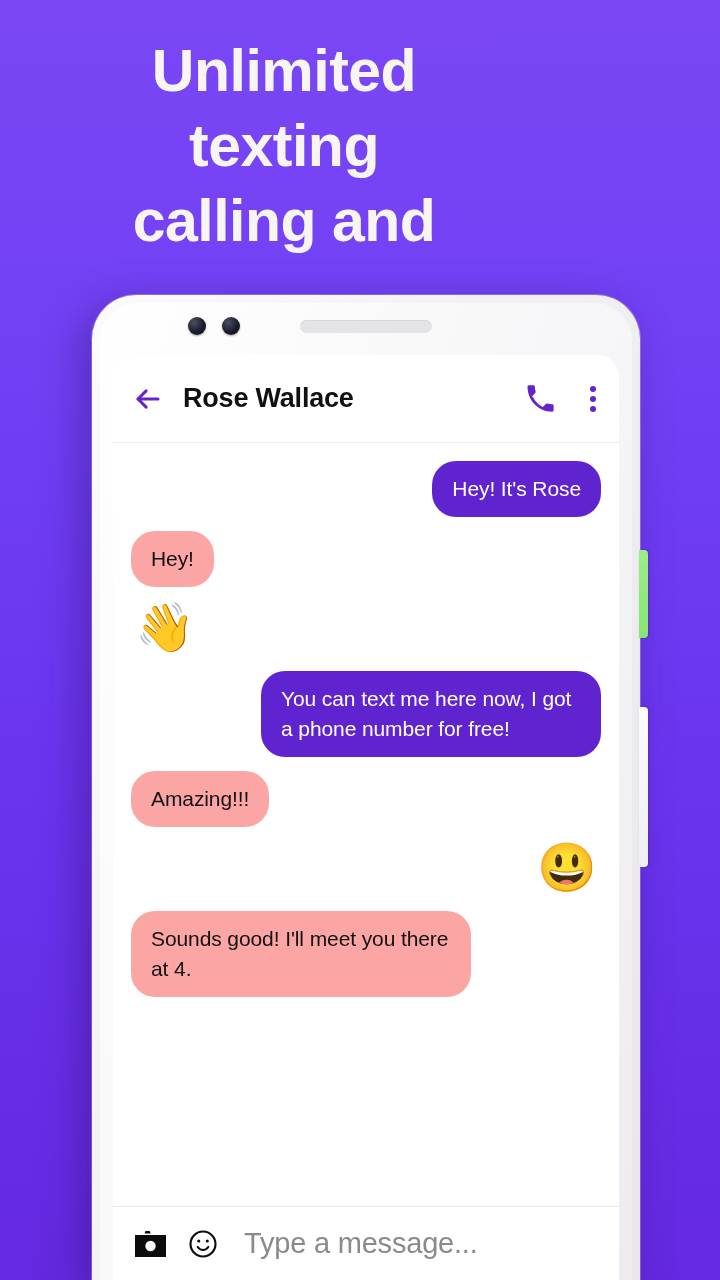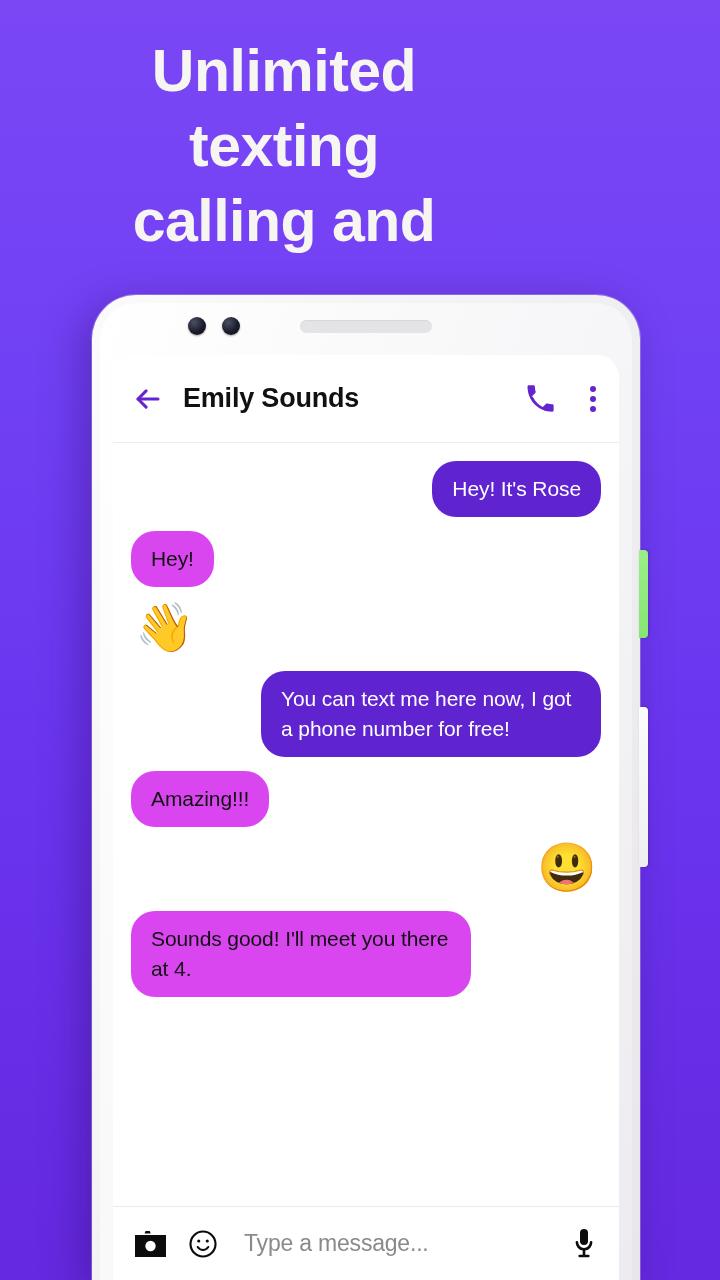--- a/index.html
+++ b/index.html
@@ -127,21 +127,21 @@
   .bubble {
     max-width:340px;
     padding:13px 20px;
     border-radius:24px;
     font-size:21px;
     line-height:30px;
     letter-spacing:-0.1px;
     word-wrap:break-word;
   }
   .bubble.out { background:#6023D0; color:#FFFFFF; }
-  .bubble.in  { background:#d946ef; color:#121212; }
+  .bubble.in  { background:#fca5a5; color:#121212; }
 
   .emoji {
     font-size:48px;
     line-height:54px;
     padding:0 4px;
   }
   .msg-row.emoji-row { margin-bottom:16px; }
 
   
   #input-bar {
@@ -149,21 +149,21 @@
     border-top:1px solid #EAEAEA;
     display:flex; align-items:center;
     padding:0 24px 0 22px;
     background:#FFFFFF;
   }
   #camera-button { width:31px; height:26px; flex:0 0 auto; }
   #emoji-button { width:30px; height:30px; flex:0 0 auto; margin-left:22px; }
   #message-input {
     flex:1 1 auto;
     margin-left:26px;
-    font-size:23px;
+    font-size:29px;
     color:#8A8A8E;
     letter-spacing:-0.2px;
     border:none; outline:none; background:transparent;
     font-family:"Liberation Sans", sans-serif;
   }
   #message-input::placeholder { color:#8A8A8E; opacity:1; }
   #mic-button { width:22px; height:32px; flex:0 0 auto; margin-left:14px; }
 </style>
 </head>
 <body>
@@ -190,21 +190,21 @@
 
   <div id="screen">
 
     <div id="chat-header">
       <span id="back-arrow">
         <svg viewBox="0 0 24 24" width="30" height="30" fill="none" stroke="#6524CE" stroke-width="2.4" stroke-linecap="round" stroke-linejoin="round">
           <line x1="20" y1="12" x2="4" y2="12"></line>
           <polyline points="10.5,5.5 4,12 10.5,18.5"></polyline>
         </svg>
       </span>
-      <span id="contact-name">Emily Sounds</span>
+      <span id="contact-name">Rose Wallace</span>
       <span id="call-button">
         <svg viewBox="0 0 24 24" width="30" height="30" fill="#6524CE">
           <path d="M6.6 10.8c1.7 3.3 4.3 5.9 7.6 7.6l2.5-2.5c.3-.3.8-.4 1.2-.3 1.2.4 2.5.6 3.9.6.6 0 1.1.5 1.1 1.1V21c0 .6-.5 1.1-1.1 1.1C10.9 22.1 2 13.2 2 2.1 2 1.5 2.5 1 3.1 1h3.7c.6 0 1.1.5 1.1 1.1 0 1.3.2 2.6.6 3.9.1.4 0 .9-.3 1.2l-2.6 2.6z"></path>
         </svg>
       </span>
       <span id="menu-button">
         <span class="dot"></span>
         <span class="dot"></span>
         <span class="dot"></span>
       </span>

